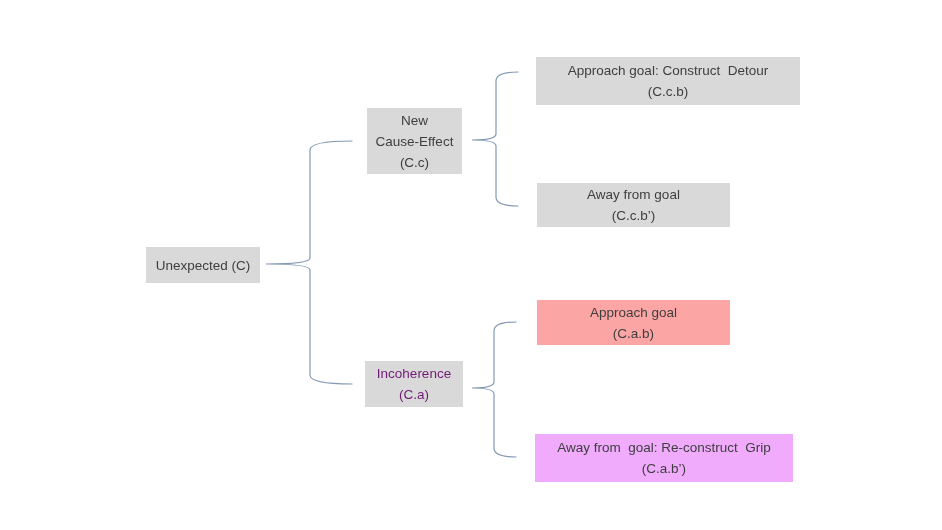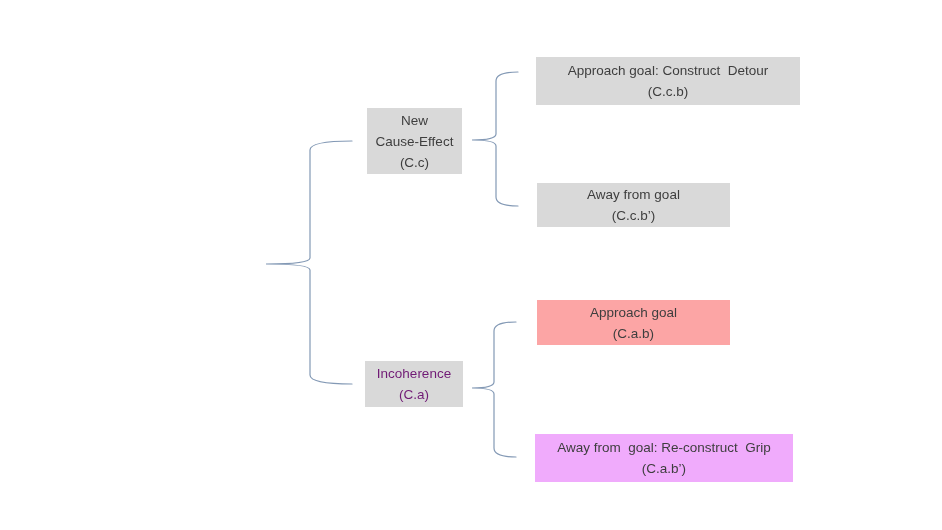--- a/index.html
+++ b/index.html
@@ -35,20 +35,23 @@
 </head>
 <body>
 
 <div class="canvas" style="background: rgb(255, 255, 255);">
   <svg class="connectors" viewBox="0 0 942 530" xmlns="http://www.w3.org/2000/svg">
       <path d="M 352 141 Q 310 141 310 150 L 310 258 Q 310 264 266 264 Q 310 264 310 270 L 310 375 Q 310 384 352 384" fill="none" stroke="#8399b5" stroke-width="1.2" stroke-linecap="round"></path>
       <path d="M 518 72 Q 496 72 496 81 L 496 134 Q 496 140 472 140 Q 496 140 496 146 L 496 197 Q 496 206 518 206" fill="none" stroke="#8399b5" stroke-width="1.2" stroke-linecap="round"></path>
       <path d="M 516 322 Q 494 322 494 331 L 494 382 Q 494 388 472 388 Q 494 388 494 394 L 494 448 Q 494 457 516 457" fill="none" stroke="#8399b5" stroke-width="1.2" stroke-linecap="round"></path>
     </svg>
 
+<div class="node" style="left: 146px; top: 247px; width: 114px; height: 36px; background: rgb(217, 217, 217); color: rgb(62, 62, 62);">
+      <div class="line">Unexpected (C)</div>
+    </div>
     <div class="node" style="left: 367px; top: 108px; width: 95px; height: 66px; background: rgb(217, 217, 217); color: rgb(62, 62, 62); text-align: right;">
       <div class="line">New</div>
       <div class="line">Cause-Effect</div>
       <div class="line">(C.c)</div>
     </div>
     <div class="node" style="left: 365px; top: 361px; width: 98px; height: 46px; background: rgb(217, 217, 217); color: #701a75;">
       <div class="line">Incoherence</div>
       <div class="line">(C.a)</div>
     </div>
     <div class="node" style="left: 536px; top: 57px; width: 264px; height: 48px; background: rgb(217, 217, 217); color: rgb(62, 62, 62);">

